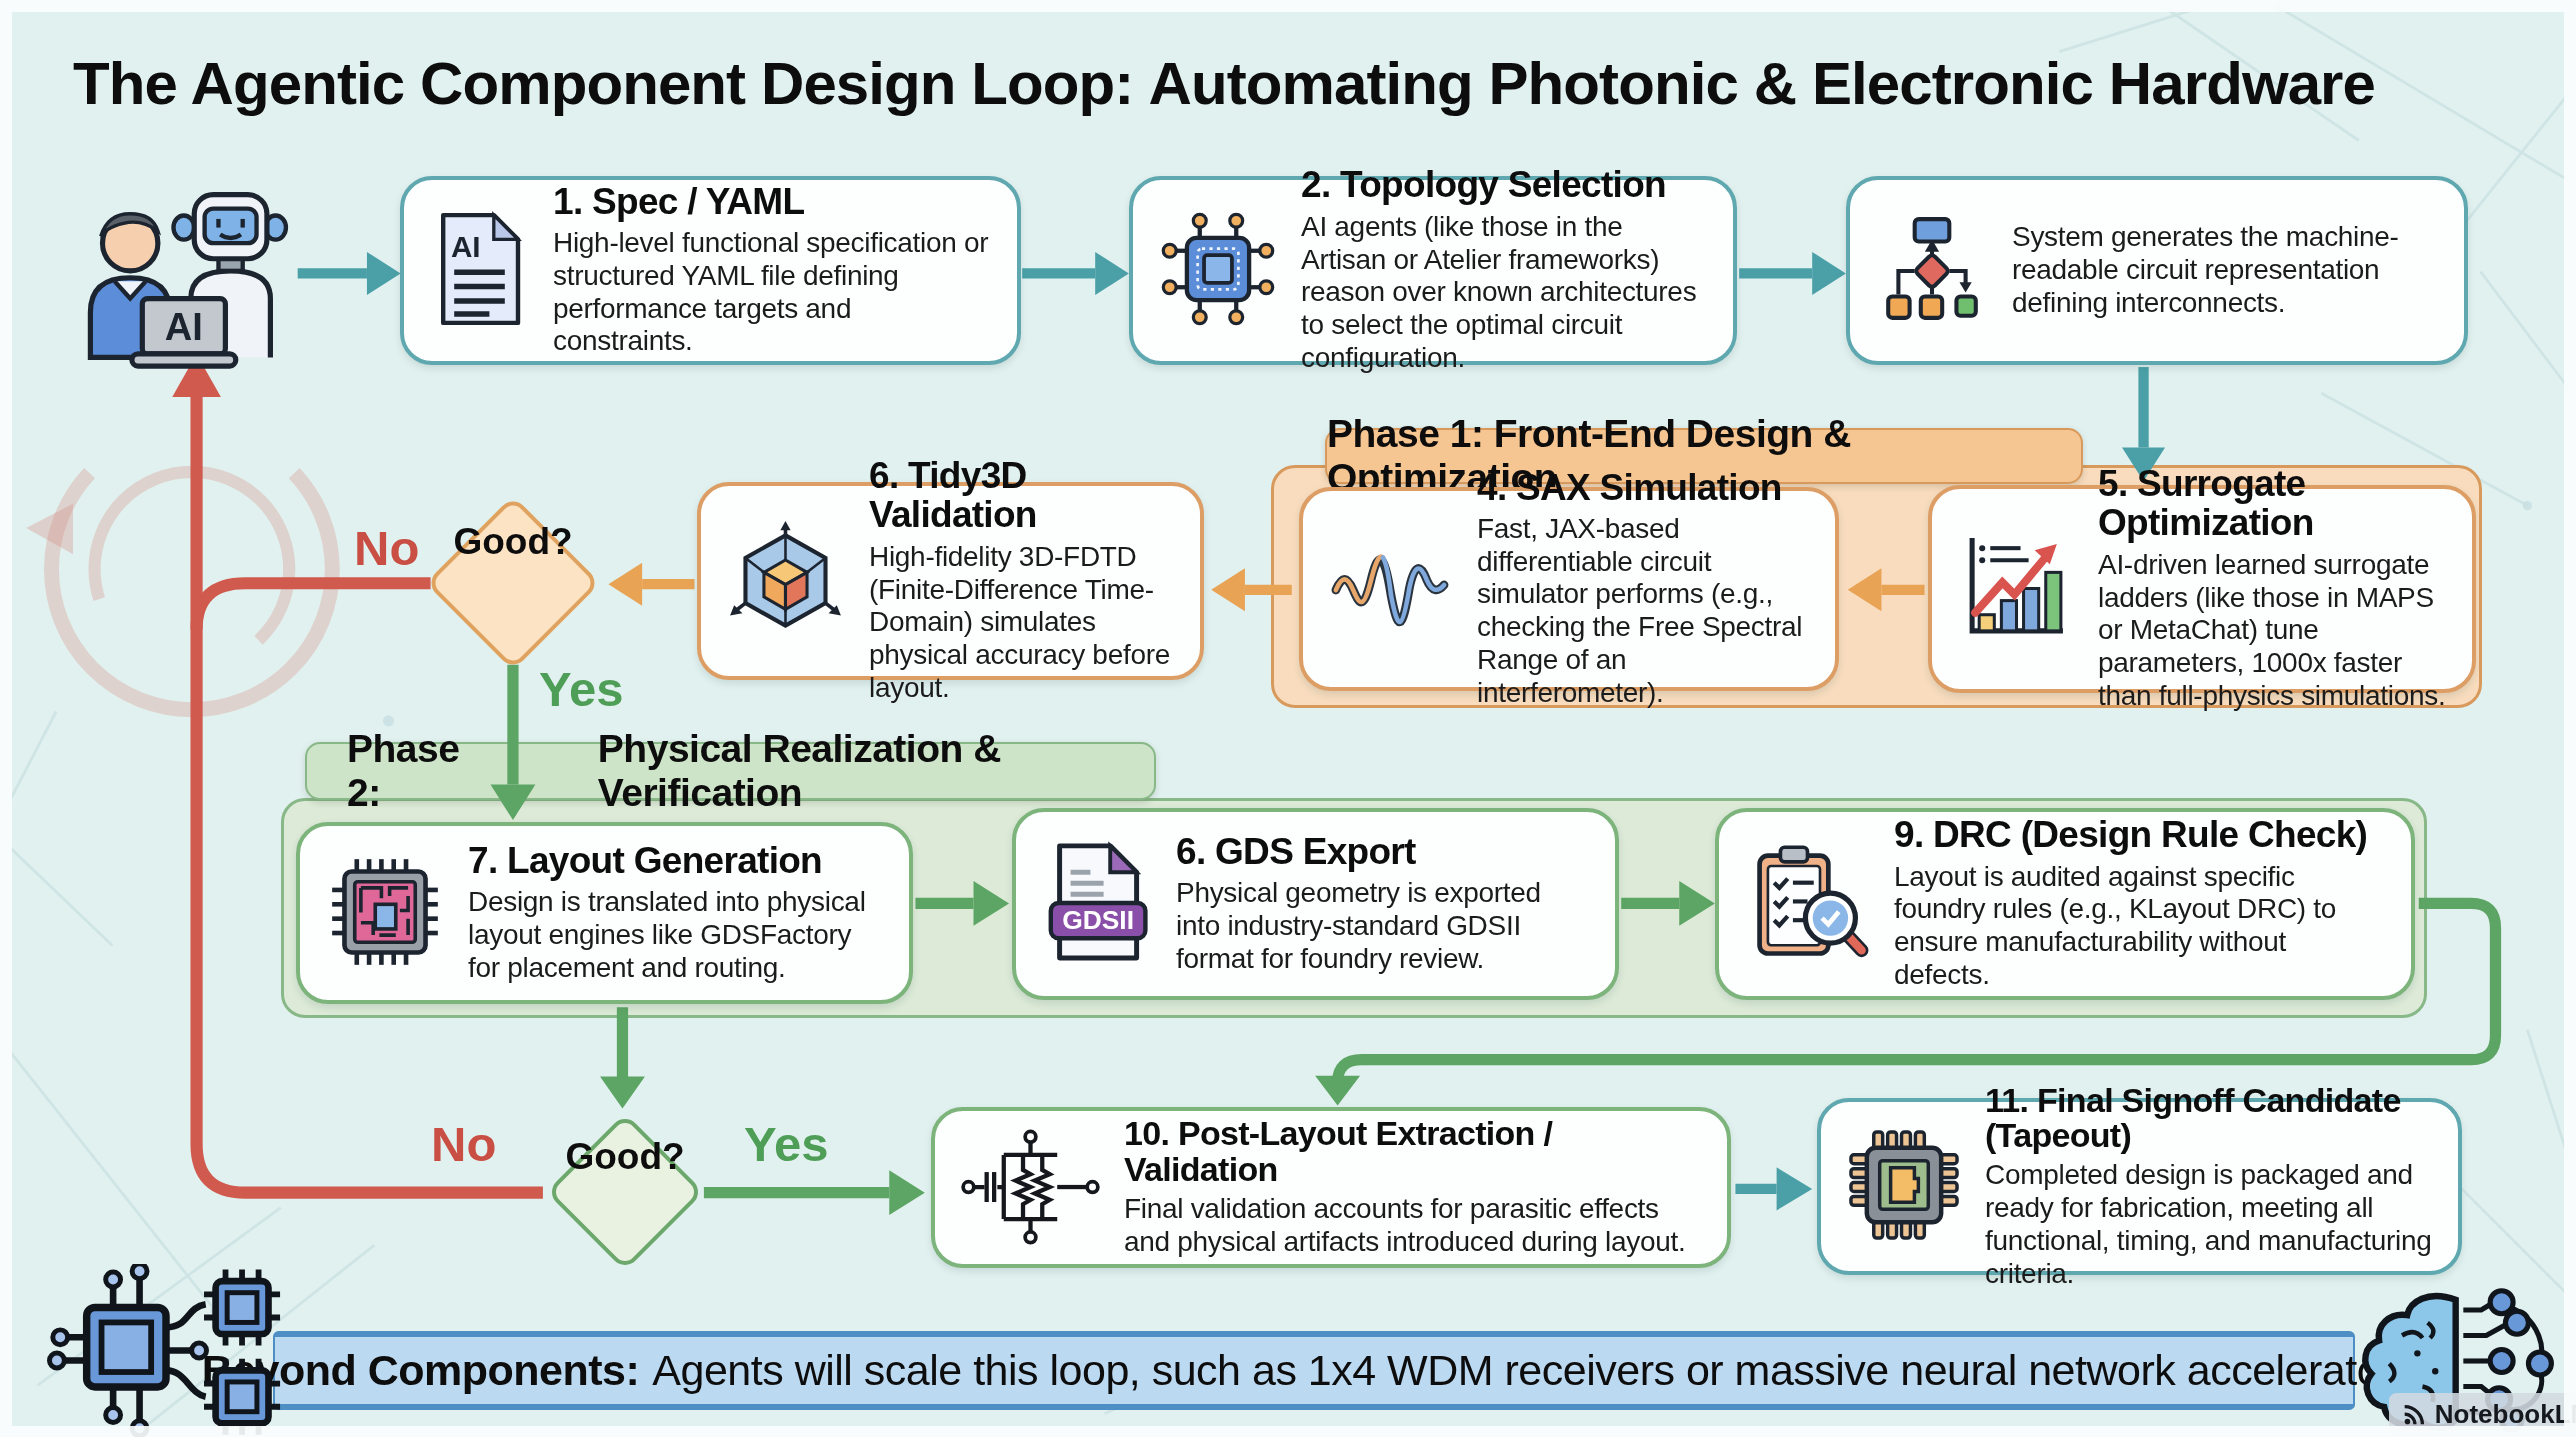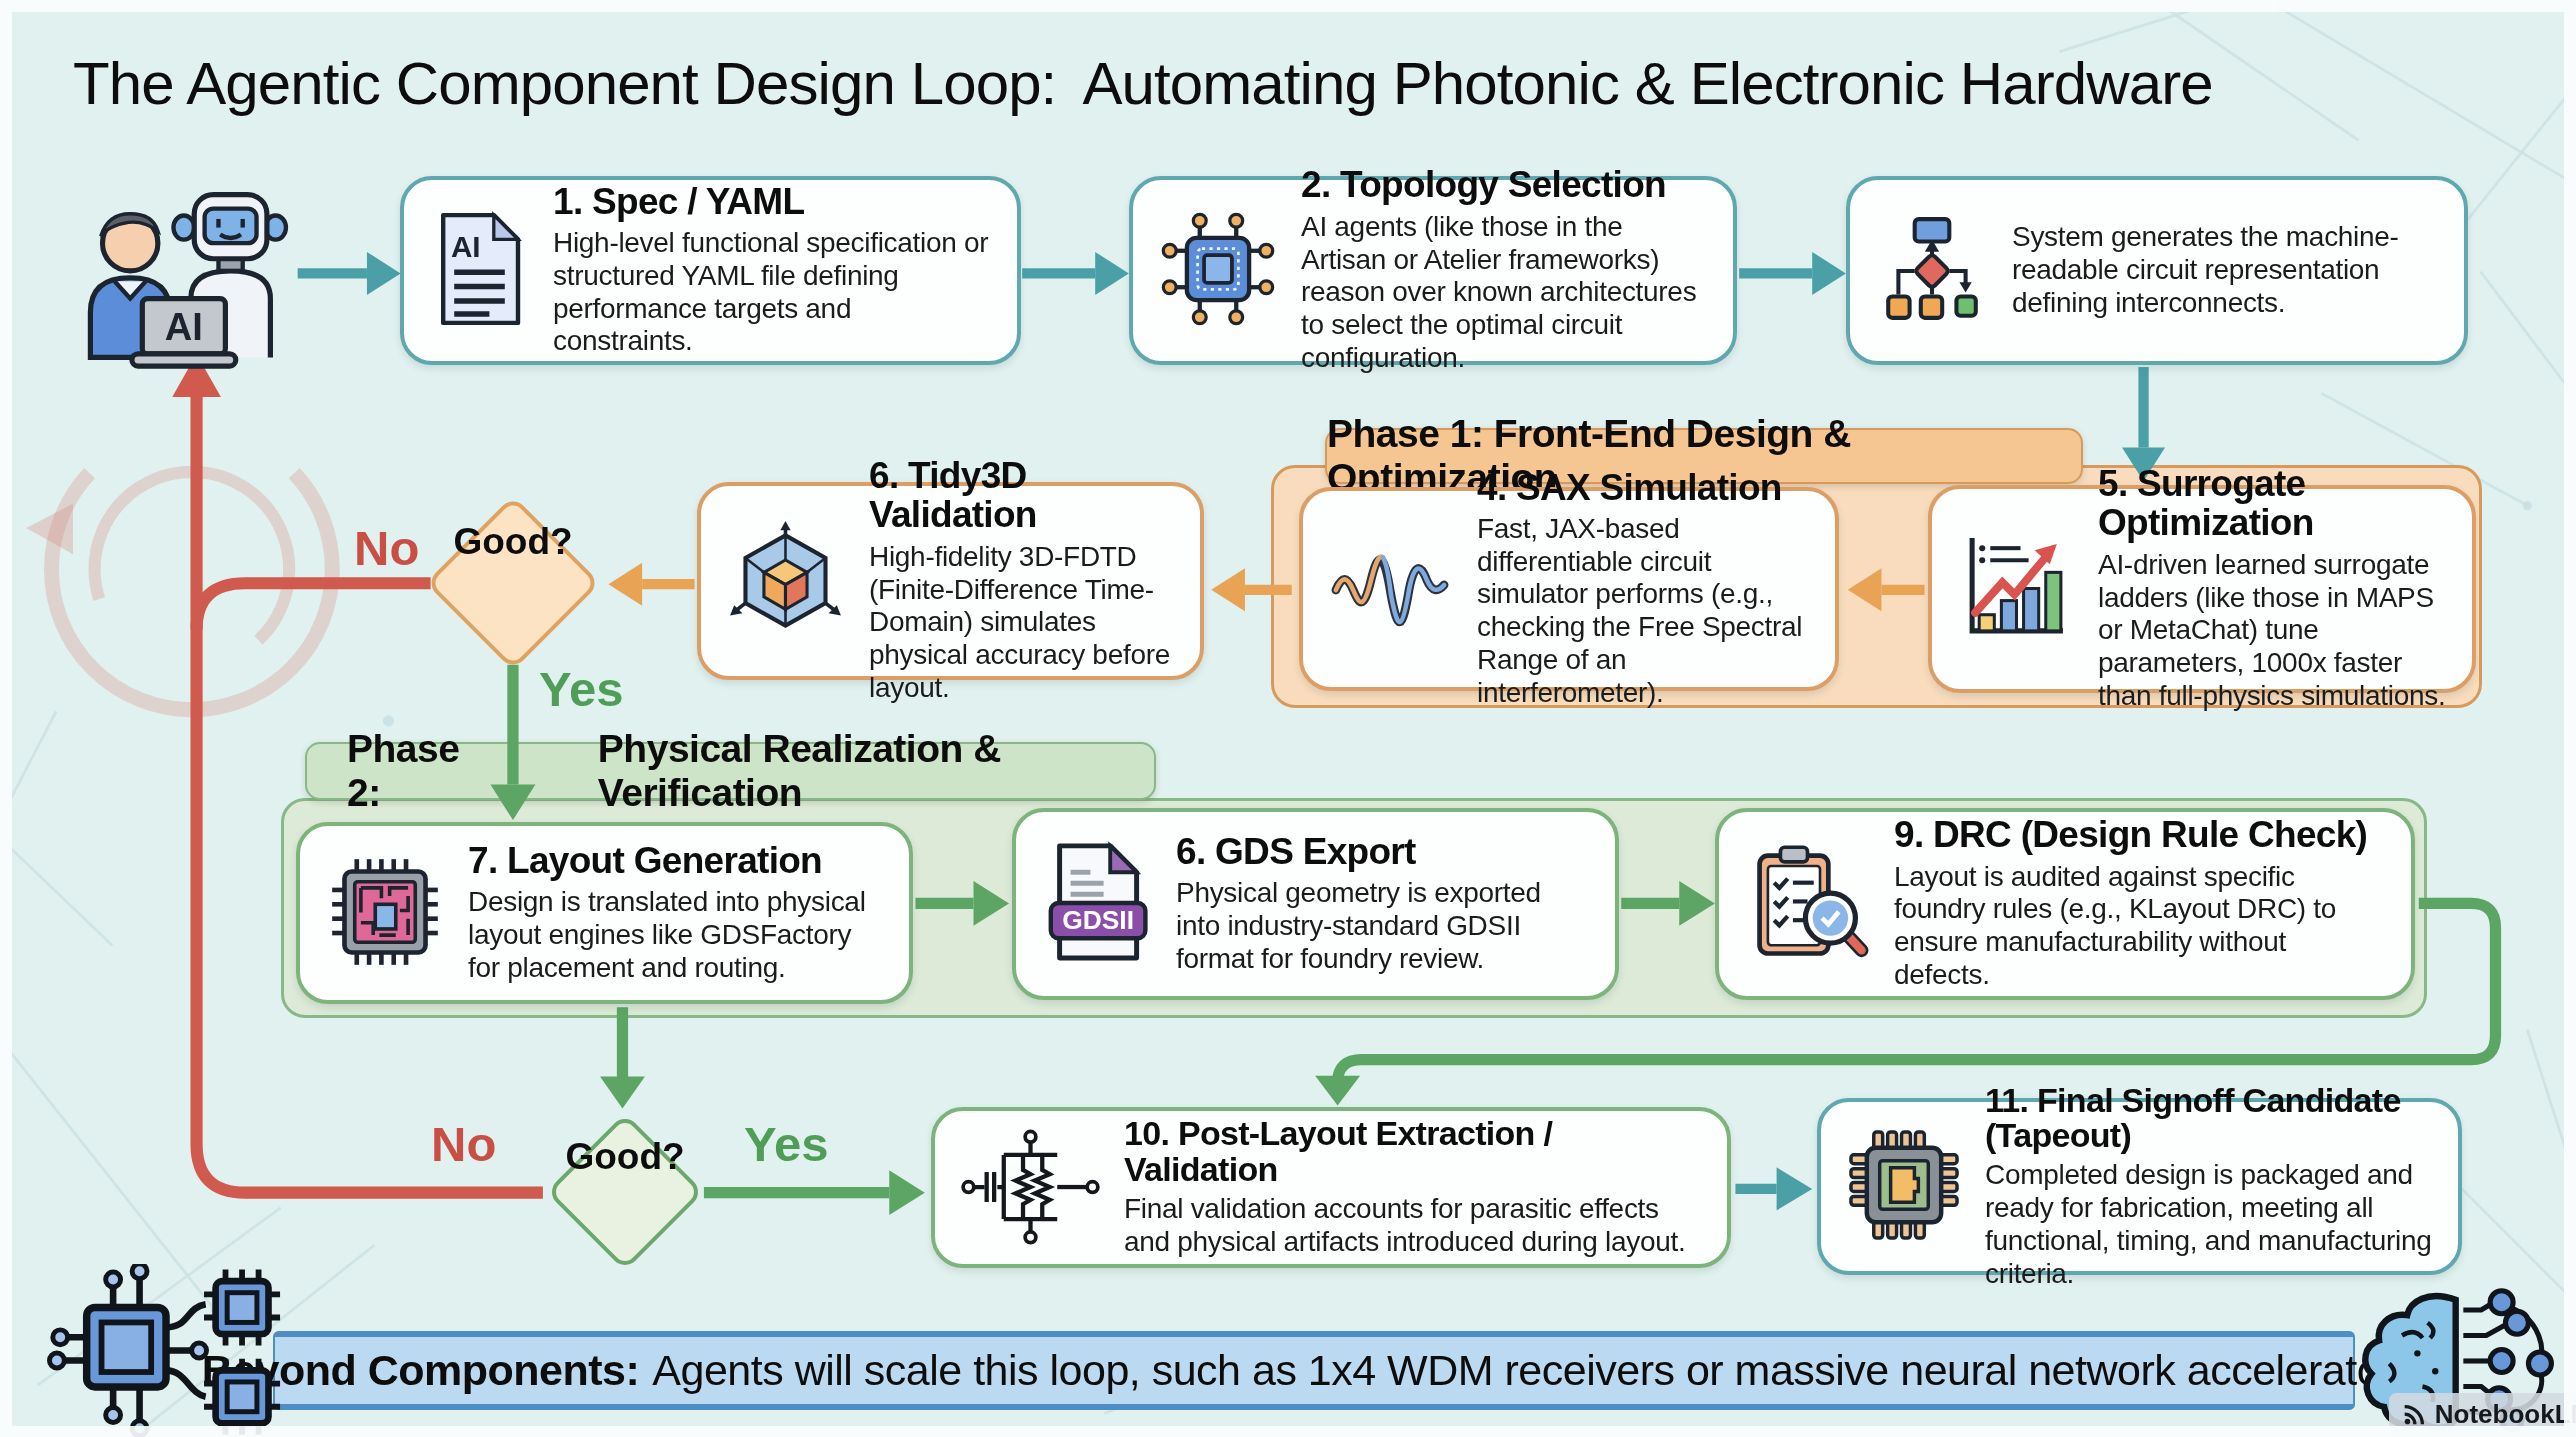--- a/index.html
+++ b/index.html
@@ -25,22 +25,22 @@
   .connectors{z-index:3}
   .box{position:absolute;z-index:4;background:#fdfefe;border-radius:32px;display:flex;align-items:center;gap:24px;padding:15px 26px;box-shadow:0 3.7px 7.5px rgba(60,90,90,.14)}
   .b-teal{border:4.7px solid var(--teal-border)}
   .b-orange{border:4.7px solid var(--orange-border)}
   .b-green{border:4.7px solid var(--green-border)}
   .box .icon{flex:0 0 auto}
   .box h3{font-size:37px;letter-spacing:-0.7px;margin-bottom:5.6px;line-height:1.05}
   .box h3.long{font-size:34px}
   .box p{font-size:28px;line-height:1.17;color:#1b1b1b;letter-spacing:-0.3px}
   .title{position:absolute;z-index:4;left:73px;top:49px;font-size:60px;letter-spacing:-0.9px;white-space:nowrap}
-  .title .lead{font-weight:normal}
-  .title .rest{font-weight:normal;margin-left:26px}
+  .title .lead{font-weight:bold}
+  .title .rest{font-weight:bold;margin-left:15px}
   .diamond{position:absolute;z-index:4;display:flex;align-items:flex-start;justify-content:center}
   .diamond .shape{position:absolute;inset:0;transform:rotate(45deg);border-radius:15px}
   .d1 .shape{background:var(--diamond1-fill);border:4.7px solid #e0a35f}
   .d2 .shape{background:var(--diamond2-fill);border:4.7px solid #6ca86c}
   .diamond .lbl{position:relative;font-size:37px;font-weight:bold}
   .flow-label{position:absolute;z-index:4;font-size:49px;font-weight:bold}
   .lbl-no{color:#c94f44}
   .lbl-yes{color:#4e9e57}
   .footer-banner{position:absolute;z-index:1;left:273px;top:1331px;width:2082px;height:79px;background:var(--footer-fill);border:2.8px solid var(--footer-border);border-top-width:6.6px;border-bottom-width:6.6px;border-radius:5.6px;display:flex;align-items:center;justify-content:center;font-size:43px;letter-spacing:-0.5px;white-space:nowrap}
   .footer-banner .lead{font-weight:bold}

